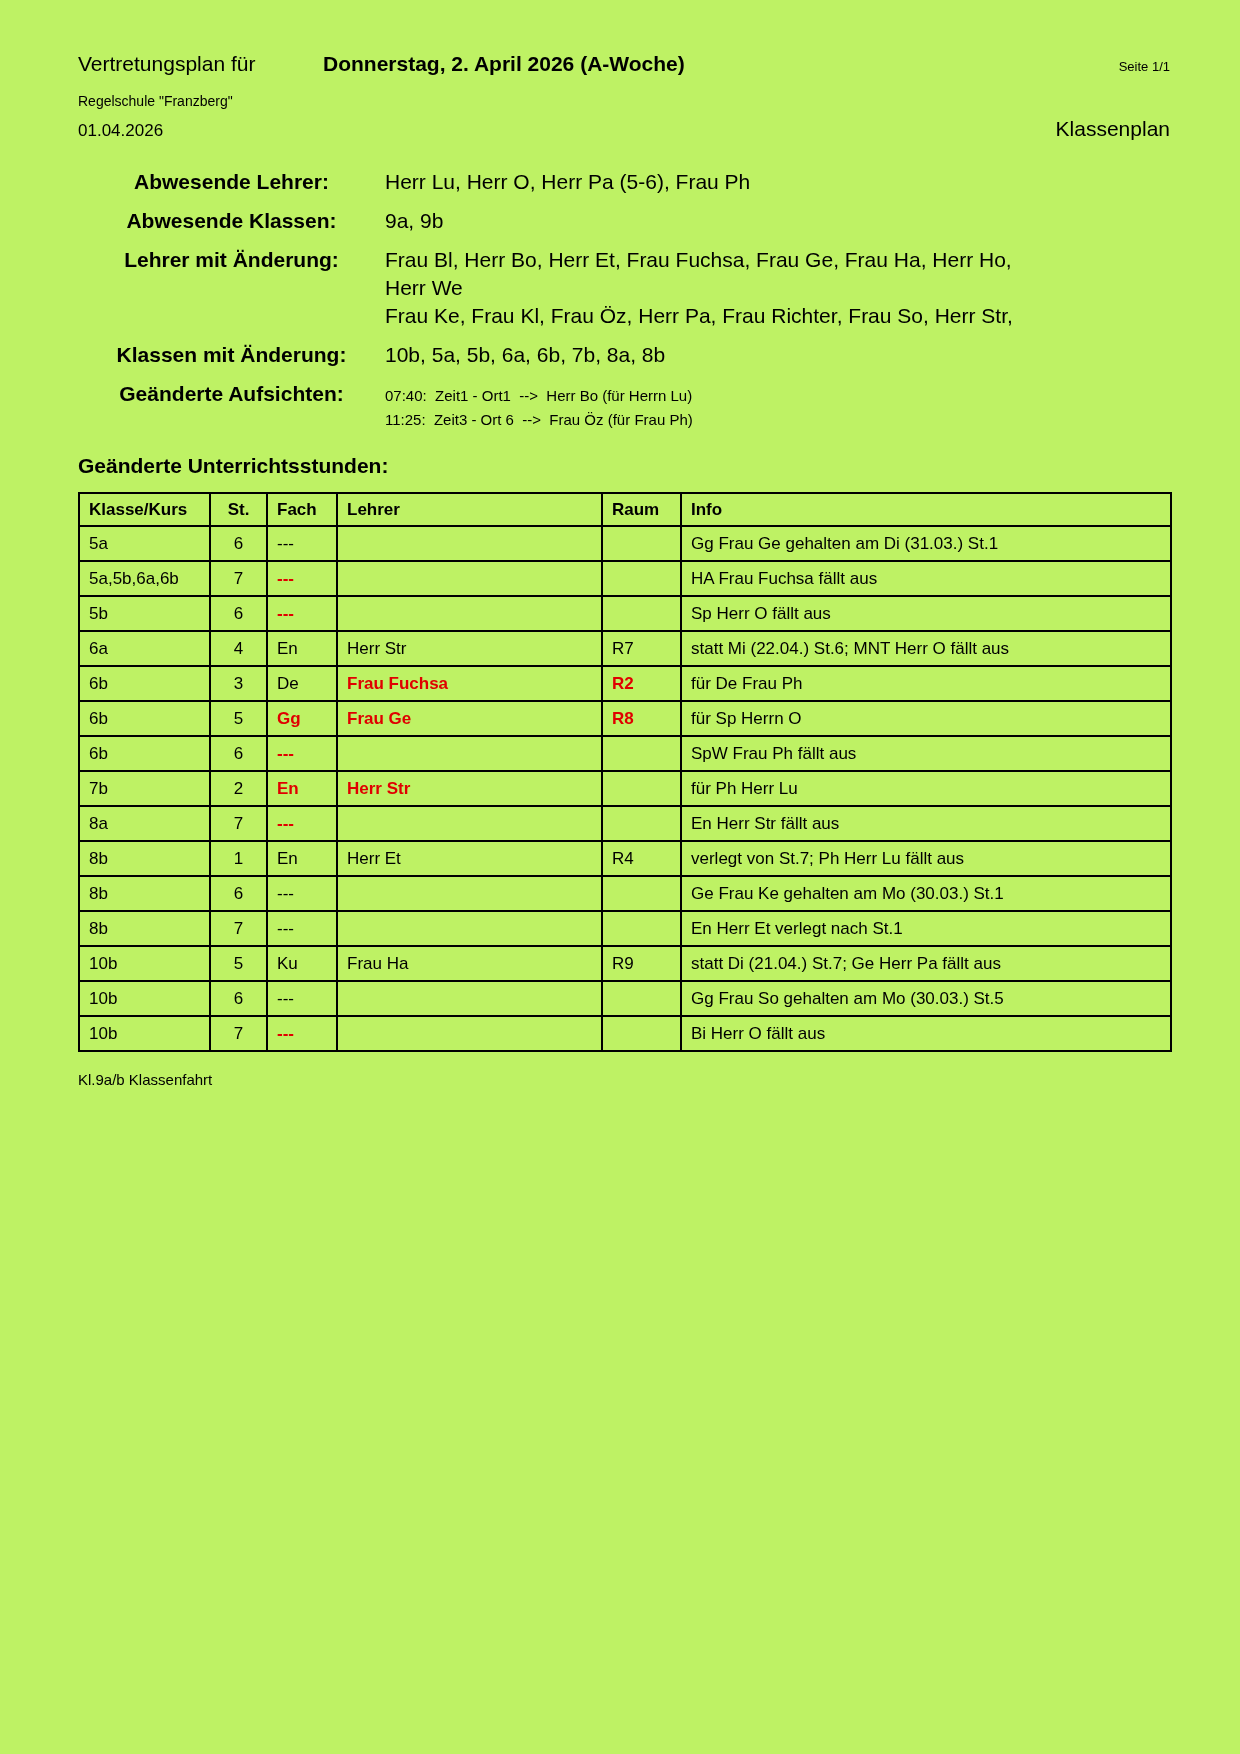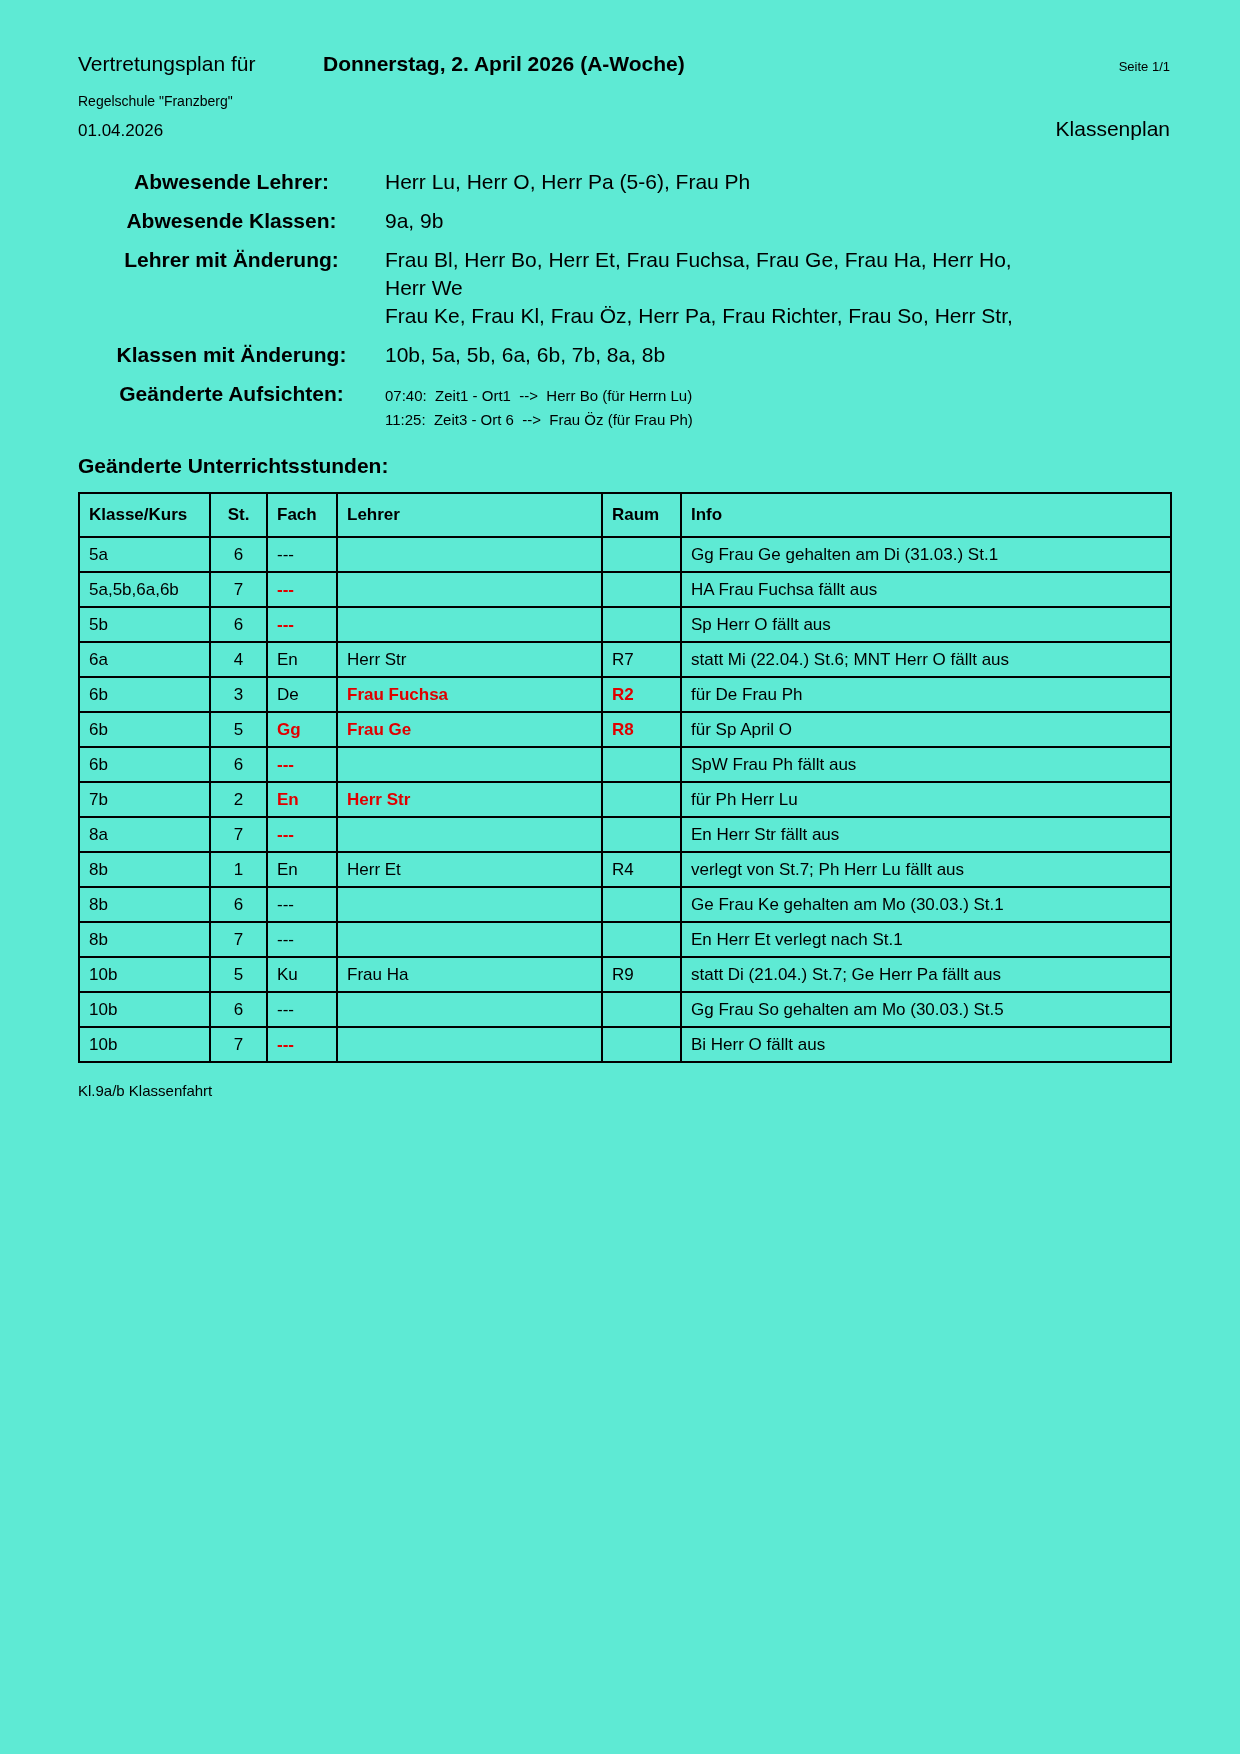--- a/index.html
+++ b/index.html
@@ -2,21 +2,21 @@
 <html><head>
 <meta charset="utf-8">
 <style>
   * { margin:0; padding:0; box-sizing:border-box; }
   html,body { background:#ffffff; }
   body {
     width:1240px; height:1754px;
     font-family:"Liberation Sans", sans-serif;
     color:#000;
   }
-  .page { width:1240px; height:1754px; padding:52px 70px 0 78px; background:#5eead4; }
+  .page { width:1240px; height:1754px; padding:52px 70px 0 78px; background:#bef264; }
 
   
   .title-row { display:flex; align-items:baseline; }
   .title-prefix { font-size:21px; width:245px; flex-shrink:0; }
   .title-date { font-size:21px; font-weight:bold; flex:1 1 auto; }
   .page-num { font-size:13px; }
   .school-row { margin-top:17px; font-size:14px; }
   .date-row { display:flex; justify-content:space-between; align-items:baseline; margin-top:8px; }
   .print-date { font-size:17px; }
   .plan-type { font-size:21px; }
@@ -35,21 +35,21 @@
   .sub-table th, .sub-table td {
     border:2px solid #000;
     font-size:17px;
     height:35px;
     padding:0 9px;
     vertical-align:middle;
     text-align:left;
     overflow:hidden;
     white-space:nowrap;
   }
-  .sub-table th { font-weight:bold; height:44px; }
+  .sub-table th { font-weight:bold; height:33px; }
   .sub-table th.c-st, .sub-table td.c-st { text-align:center; padding:0 2px; }
   .sub-table .red { color:#e00000; font-weight:bold; }
 
   .footer-heading { font-size:21px; font-weight:bold; margin-top:16px; }
   .footer-text { font-size:15px; margin-top:19px; }
 </style>
 </head>
 <body>
 
 <div class="page">
@@ -151,21 +151,21 @@
           <td class="c-lehrer red">Frau Fuchsa</td>
           <td class="c-raum red">R2</td>
           <td class="c-info">für De Frau Ph</td>
         </tr>
         <tr>
           <td class="c-klasse">6b</td>
           <td class="c-st">5</td>
           <td class="c-fach red">Gg</td>
           <td class="c-lehrer red">Frau Ge</td>
           <td class="c-raum red">R8</td>
-          <td class="c-info">für Sp April O</td>
+          <td class="c-info">für Sp Herrn O</td>
         </tr>
         <tr>
           <td class="c-klasse">6b</td>
           <td class="c-st">6</td>
           <td class="c-fach red">---</td>
           <td class="c-lehrer"></td>
           <td class="c-raum"></td>
           <td class="c-info">SpW Frau Ph fällt aus</td>
         </tr>
         <tr>

